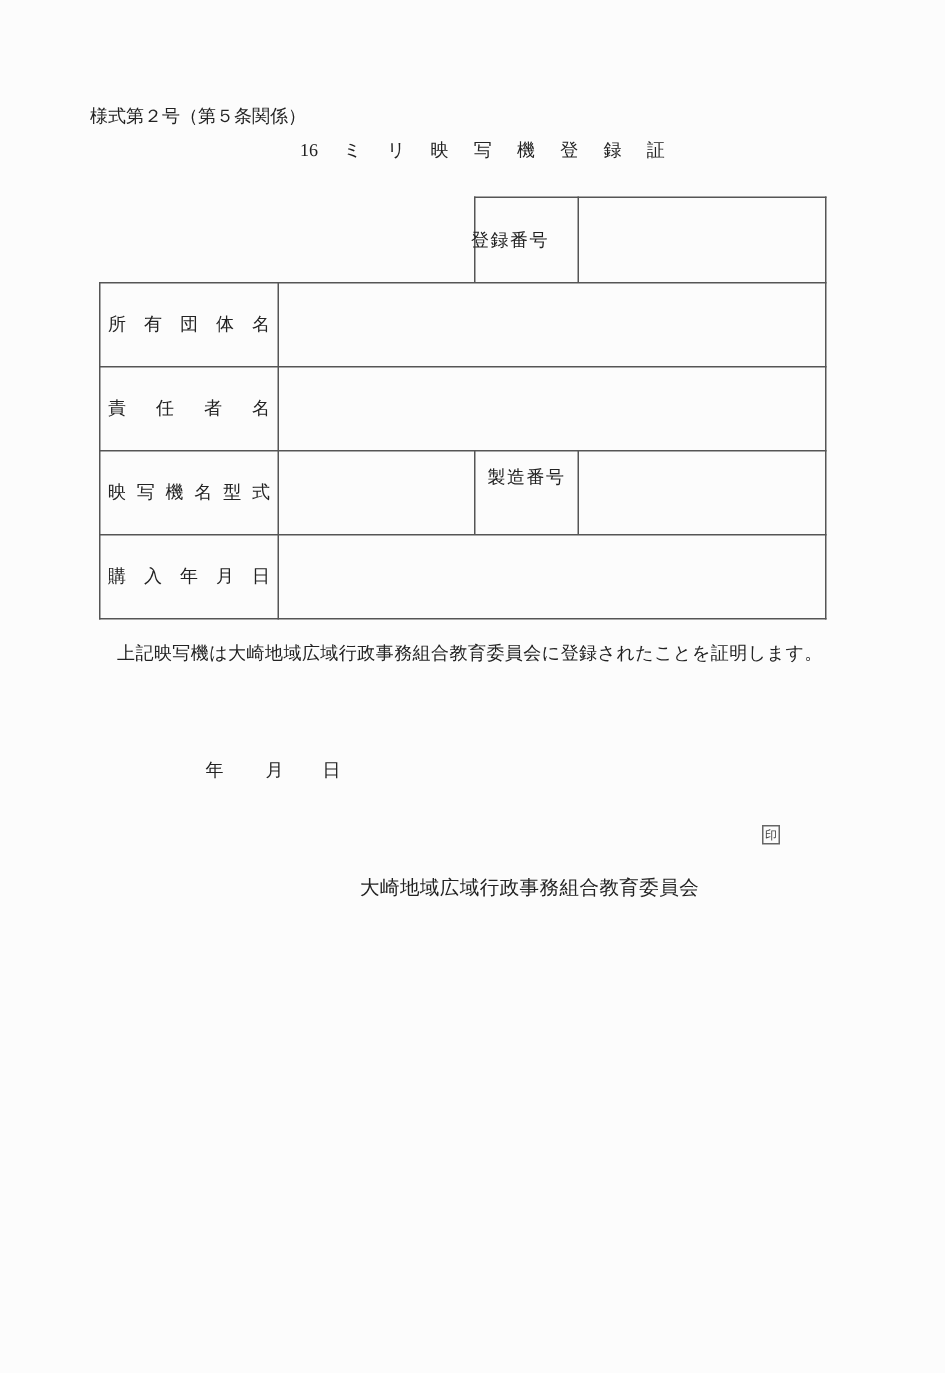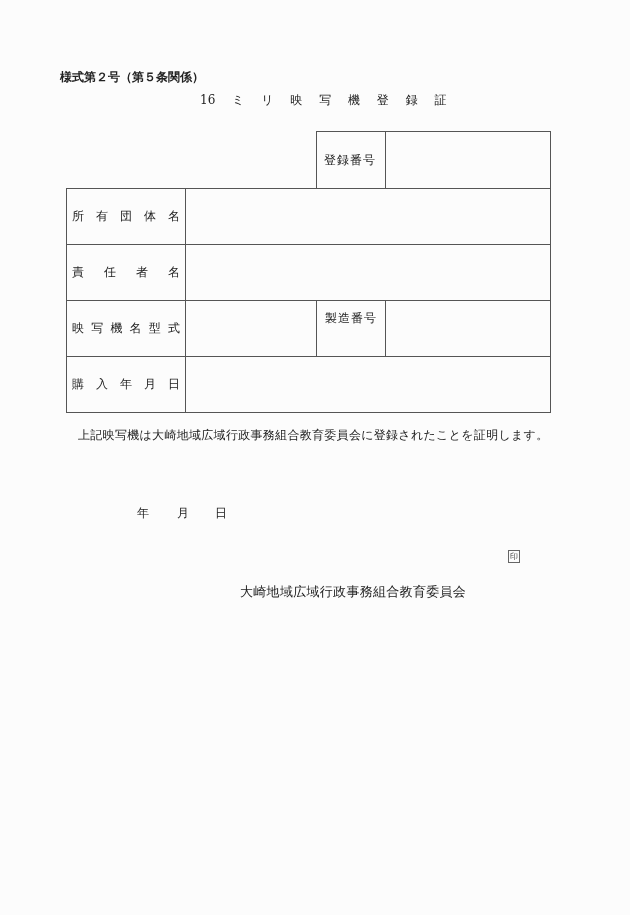--- a/index.html
+++ b/index.html
@@ -1,23 +1,23 @@
 <!DOCTYPE html>
 <html><head>
 <meta charset="utf-8">
 <style>
   html, body { margin:0; padding:0; }
   body {
     width:630px; height:915px; background:#fcfcfc; position:relative; overflow:hidden;
     font-family:"DejaVu Serif","Liberation Serif",serif; color:#222; font-size:12px;
   }
   .abs { position:absolute; white-space:nowrap; }
-  .form-label { left:60px; top:69px; font-size:12px;font-weight:bold; }
+  .form-label { left:60px; top:69px; font-size:12px; }
   .title { left:200px; top:92px; font-size:12px; word-spacing:0; }
-  .title span { display:inline-block; margin-right:13px; }
+  .title span { display:inline-block; margin-right:13px;font-family:Liberation Serif, serif; }
   .line { position:absolute; background:#555; }
   .cell-label { position:absolute; font-size:12px; display:flex; align-items:center; }
   .spread { justify-content:space-between; }
   .para { left:60px; top:424px; width:490px; white-space:normal; font-size:12px; line-height:22px; text-indent:18px; letter-spacing:0.3px; }
   .date { top:505px; font-size:12px; }
   .issuer { left:240px; top:583px; font-size:13px; letter-spacing:0.3px; }
   .seal { left:508px; top:550px; width:10px; height:11px; border:1px solid #666; font-size:8px; line-height:11px; text-align:center; color:#444; }
 </style>
 </head>
 <body>
@@ -48,21 +48,21 @@
   <div class="line" style="left:66px;top:356px;width:485px;height:1px;"></div>
   <div class="line" style="left:66px;top:412px;width:485px;height:1px;"></div>
 
   <div class="line" style="left:66px;top:188px;width:1px;height:225px;"></div>
   <div class="line" style="left:185px;top:188px;width:1px;height:225px;"></div>
   <div class="line" style="left:550px;top:131px;width:1px;height:282px;"></div>
   <div class="line" style="left:316px;top:300px;width:1px;height:56px;"></div>
   <div class="line" style="left:385px;top:300px;width:1px;height:56px;"></div>
 </div>
 
-<div class="cell-label" style="left:316px;top:132px;width:68px;height:56px;justify-content:center;letter-spacing:1px;">登録番号</div>
+<div class="cell-label" style="left:306px;top:132px;width:68px;height:56px;justify-content:center;letter-spacing:1px;">登録番号</div>
 <div class="cell-label" style="left:386px;top:132px;width:164px;height:56px;"></div>
 
 <div class="cell-label spread" style="left:72px;top:189px;width:108px;height:55px;">
   <span>所</span>
   <span>有</span>
   <span>団</span>
   <span>体</span>
   <span>名</span>
 </div>
 <div class="cell-label" style="left:186px;top:189px;width:364px;height:55px;"></div>

